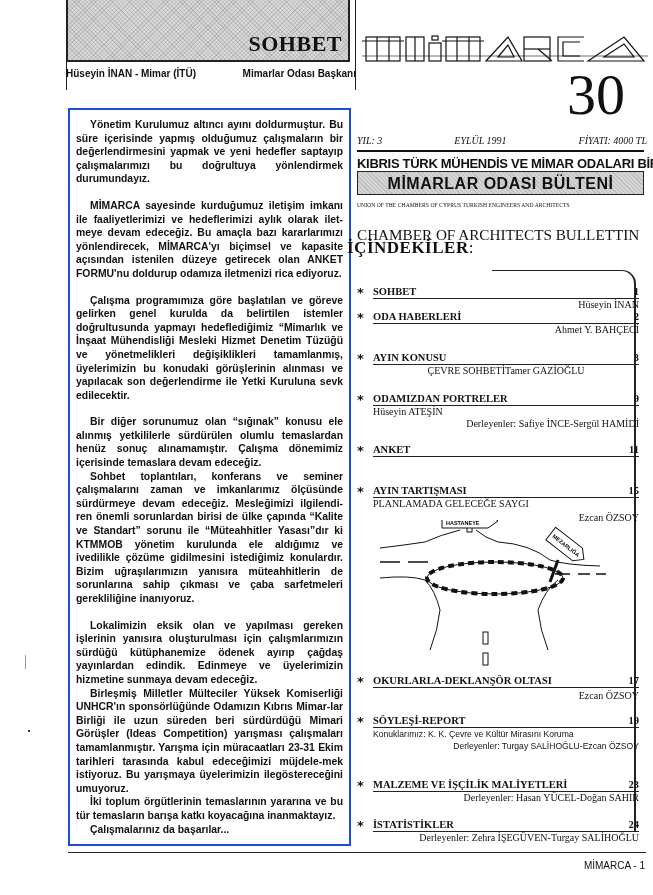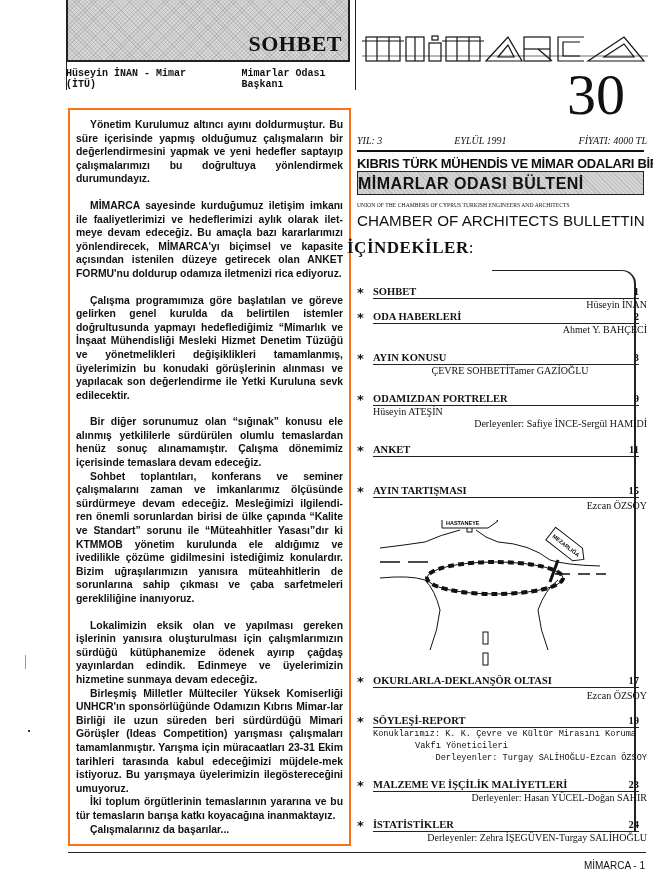--- a/index.html
+++ b/index.html
@@ -1,54 +1,54 @@
 <!DOCTYPE html>
 <html><head>
 <meta charset="utf-8">
 <style>
   html, body { margin:0; padding:0; background:#ffffff; }
   body { width:653px; height:895px; position:relative; overflow:hidden; color:#111; }
-  .sans { font-family: Liberation Mono, monospace; gap: 40px; }
+  .sans { font-family: Liberation Sans, sans-serif; gap: 40px; }
 
   
   #sohbet-banner { position:absolute; left:66px; top:0; width:284px; height:62px;
     border:2px solid #222; border-top:none; box-sizing:border-box;
     background-color:#d8d8d8;
     background-image: repeating-linear-gradient(45deg, rgba(0,0,0,.10) 0 1px, transparent 1px 3px),
                       repeating-linear-gradient(-45deg, rgba(0,0,0,.10) 0 1px, transparent 1px 3px); }
   #sohbet-title { position:absolute; right:6px; bottom:3px; font-family:"Liberation Serif", serif; font-weight:bold; font-size:22px; letter-spacing:0.5px; }
   #author-line { position:absolute; left:66px; top:68px; width:290px; font-size:10px; font-weight:bold; display:flex; justify-content:space-between; }
   #left-frame-top { position:absolute; left:66px; top:0; width:290px; height:90px; border-left:1px solid #222; border-right:1px solid #222; box-sizing:border-box; pointer-events:none; }
 
   
-  #editorial { position:absolute; left:68px; top:108px; width:283px; height:738px; border:2px solid #f97316; box-sizing:border-box; padding:8px 6px 0 6px; }
+  #editorial { position:absolute; left:68px; top:108px; width:283px; height:738px; border:2px solid #1d4ed8; box-sizing:border-box; padding:8px 6px 0 6px; }
   #editorial p { margin:0; font-family:"Liberation Sans", sans-serif; font-weight:bold; font-size:10.4px; line-height:13.6px; text-align:justify; text-indent:14px; }
   #editorial p.gap { margin-top:13px; }
 
   
   #logo { position:absolute; left:362px; top:34px; width:286px; height:30px; }
   #issue-no { position:absolute; right:28px; top:66px; font-family:"Liberation Serif", serif; font-size:58px; line-height:58px; }
   #meta-row { position:absolute; left:357px; top:135px; width:290px; display:flex; justify-content:space-between; font-family:"Liberation Serif", serif; font-size:10px;font-style:italic; }
   #meta-rule { position:absolute; left:357px; top:150px; width:287px; height:2px; background:#111; }
   #union-tr { position:absolute; left:357px; top:156px; width:290px; font-family:"Liberation Sans", sans-serif; font-weight:bold; font-size:13px; letter-spacing:-0.3px; white-space:nowrap; }
   #bulletin-box { position:absolute; left:357px; top:171px; width:287px; height:24px; border:1px solid #222; box-sizing:border-box;
     background-color:#d4d4d4;
     background-image: repeating-linear-gradient(45deg, rgba(0,0,0,.10) 0 1px, transparent 1px 3px);
-    text-align:left; font-family:"Liberation Sans", sans-serif; font-weight:bold; font-size:16px; line-height:23px; letter-spacing:0.5px; }
+    text-align:center; font-family:"Liberation Sans", sans-serif; font-weight:bold; font-size:16px; line-height:23px; letter-spacing:0.5px; }
   #union-en { position:absolute; left:357px; top:202px; font-family:"Liberation Serif", serif; font-size:5.6px; white-space:nowrap; letter-spacing:0.05px; }
-  #chamber-en { position:absolute; left:357px; top:212px; font-family:Liberation Sans, sans-serif; font-size:15.2px; white-space:nowrap; }
+  #chamber-en { position:absolute; left:357px; top:226px; font-family:Liberation Serif, serif; font-size:15.2px; white-space:nowrap; }
   #toc-heading { position:absolute; left:347px; top:238px; font-family:"Liberation Serif", serif; font-weight:bold; font-size:17px; letter-spacing:0.5px; }
 
   #toc-frame { position:absolute; left:492px; top:270px; width:144px; height:562px; border-top:1px solid #222; border-right:2px solid #222; border-top-right-radius:14px; box-sizing:border-box; }
 
   .toc-entry { position:absolute; left:357px; width:290px; font-family:"Liberation Serif", serif; }
   .toc-head { display:flex; align-items:flex-end; }
   .toc-star { width:16px; font-size:13px; font-weight:bold; font-family:"DejaVu Sans", sans-serif; line-height:12px; }
   .toc-title-wrap { flex:1; display:flex; justify-content:space-between; border-bottom:1px solid #222; margin-right:8px; font-weight:bold; font-size:10.5px; line-height:12px; }
-  .toc-sub { font-size:10px; line-height:12px; padding-left:16px; }
+  .toc-sub { font-size:10px; line-height:12px; padding-left:16px; margin-right:8px; }
   .r { text-align:right; }
   .toc-split { display:flex; justify-content:center; }
 
   #illustration { position:absolute; left:380px; top:520px; width:230px; height:150px; }
 
   #footer-rule { position:absolute; left:68px; top:852px; width:578px; height:1px; background:#222; }
   #footer-page { position:absolute; right:8px; top:860px; font-family:"Liberation Sans", sans-serif; font-size:10px; }
 
   .speck { position:absolute; background:#333; }
 </style>
@@ -184,20 +184,21 @@
 </div>
 
 <div class="toc-entry" style="top:485px">
   <div class="toc-head">
       <span class="toc-star">*</span>
     <div class="toc-title-wrap">
         <span>AYIN TARTIŞMASI</span>
         <span>15</span>
       </div>
     </div>
+  <div class="toc-sub">PLANLAMADA GELECEĞE SAYGI</div>
   <div class="toc-sub r" style="margin-top:2px">Ezcan ÖZSOY</div>
 </div>
 
 <svg id="illustration" viewBox="0 0 230 150">
   <g fill="none" stroke="#111" stroke-width="1">
     <path d="M0 42 H20 M28 42 H48" stroke-width="1.3"></path>
     <path d="M0 58 Q30 55 45 60"></path>
     <path d="M0 28 Q25 25 45 22 Q60 15 80 10"></path>
     <path d="M96 10 Q105 18 118 22 Q150 24 170 40 Q185 45 220 46"></path>
     <path d="M175 54 H190 M198 54 H210 M216 54 H226" stroke-width="1.3"></path>
@@ -233,21 +234,20 @@
 
 <div class="toc-entry" style="top:715px">
   <div class="toc-head">
       <span class="toc-star">*</span>
     <div class="toc-title-wrap">
         <span>SÖYLEŞİ-REPORT</span>
         <span>19</span>
       </div>
     </div>
   <div class="toc-sub sans" style="font-size:8.6px">Konuklarımız: K. K. Çevre ve Kültür Mirasını Koruma</div>
-  <div class="toc-sub sans" style="font-size:8.6px;padding-left:58px">Vakfı Yöneticileri</div>
   <div class="toc-sub r sans" style="font-size:8.6px">Derleyenler: Turgay SALİHOĞLU-Ezcan ÖZSOY</div>
 </div>
 
 <div class="toc-entry" style="top:779px">
   <div class="toc-head">
       <span class="toc-star">*</span>
     <div class="toc-title-wrap">
         <span>MALZEME VE İŞÇİLİK MALİYETLERİ</span>
         <span>23</span>
       </div>

